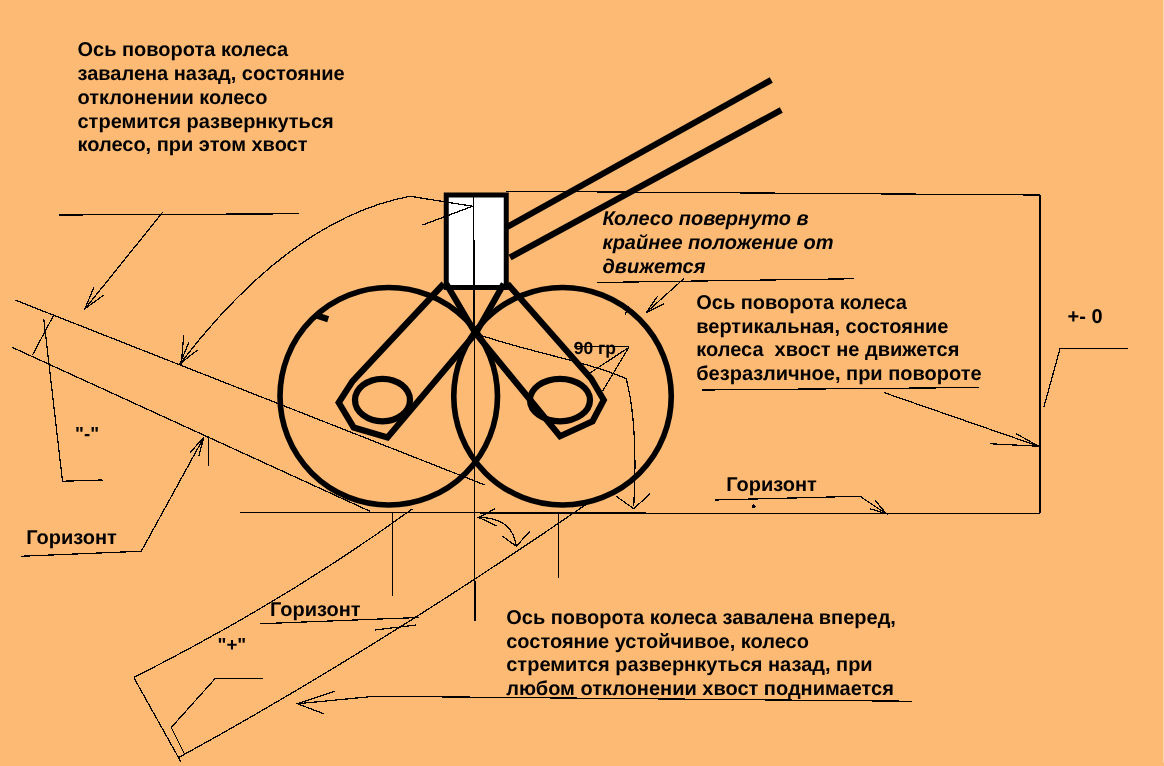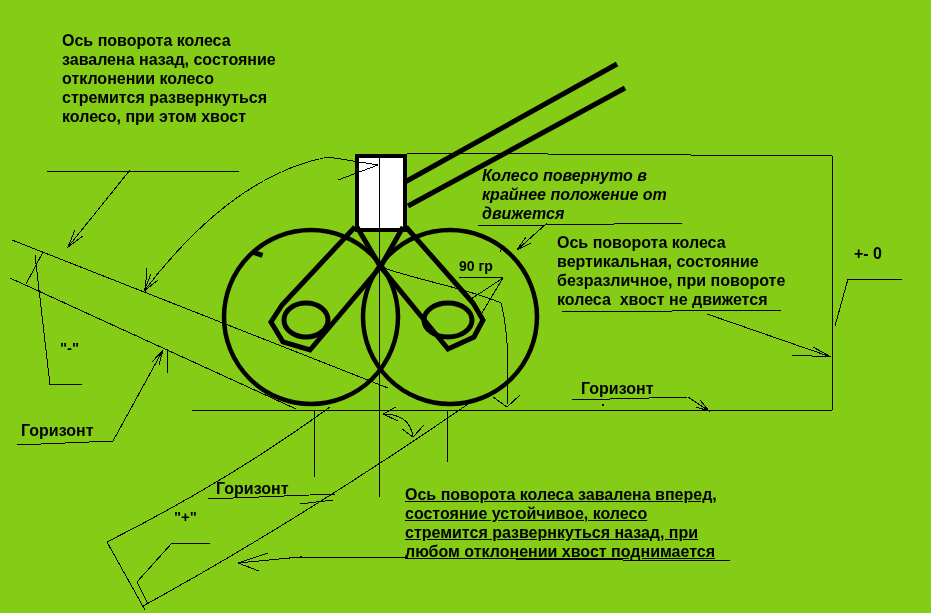--- a/index.html
+++ b/index.html
@@ -1,16 +1,16 @@
 <!DOCTYPE html>
 <html><head>
 <meta charset="utf-8">
 <style>
   html,body{margin:0;padding:0;background:#fff;}
-  #page{position:relative;width:931px;height:613px;background:#84cc16;overflow:hidden;
+  #page{position:relative;width:931px;height:613px;background:#fdba74;overflow:hidden;
         font-family:"Liberation Sans",sans-serif;font-weight:bold;color:#000;}
   #diagram-svg{position:absolute;left:0;top:0;}
   .tblock{position:absolute;font-size:16px;line-height:19px;}
   .tblock div{white-space:pre;}
   .lbl{position:absolute;font-size:16px;line-height:16px;white-space:pre;}
 </style>
 </head>
 <body>
 
 <div id="page">
@@ -110,32 +110,32 @@
 
 <div class="tblock" style="left:482px;top:166px;font-style:italic;">
   <div>Колесо повернуто в</div>
   <div>крайнее положение от</div>
   <div>движется</div>
 </div>
 
 <div class="tblock" style="left:557px;top:233px;">
   <div>Ось поворота колеса</div>
   <div>вертикальная, состояние</div>
+  <div>колеса  хвост не движется</div>
   <div>безразличное, при повороте</div>
-  <div>колеса  хвост не движется</div>
 </div>
 
-<div class="tblock" style="left:405px;top:485px;text-decoration:underline;">
+<div class="tblock" style="left:405px;top:485px;">
   <div>Ось поворота колеса завалена вперед,</div>
   <div>состояние устойчивое, колесо</div>
   <div>стремится развернкуться назад, при</div>
   <div>любом отклонении хвост поднимается</div>
 </div>
 
 <div class="lbl" style="left:21px;top:423px;">Горизонт</div>
 <div class="lbl" style="left:581px;top:381px;">Горизонт</div>
 <div class="lbl" style="left:216px;top:481px;">Горизонт</div>
 <div class="lbl" style="left:60px;top:340px;font-size:15px;">"-"</div>
 <div class="lbl" style="left:174px;top:509px;font-size:15px;">"+"</div>
-<div class="lbl" style="left:459px;top:258px;font-size:14px;">90 гр</div>
+<div class="lbl" style="left:459px;top:270px;font-size:14px;">90 гр</div>
 <div class="lbl" style="left:854px;top:246px;">+- 0</div>
 
 </div>
 
 </body></html>

